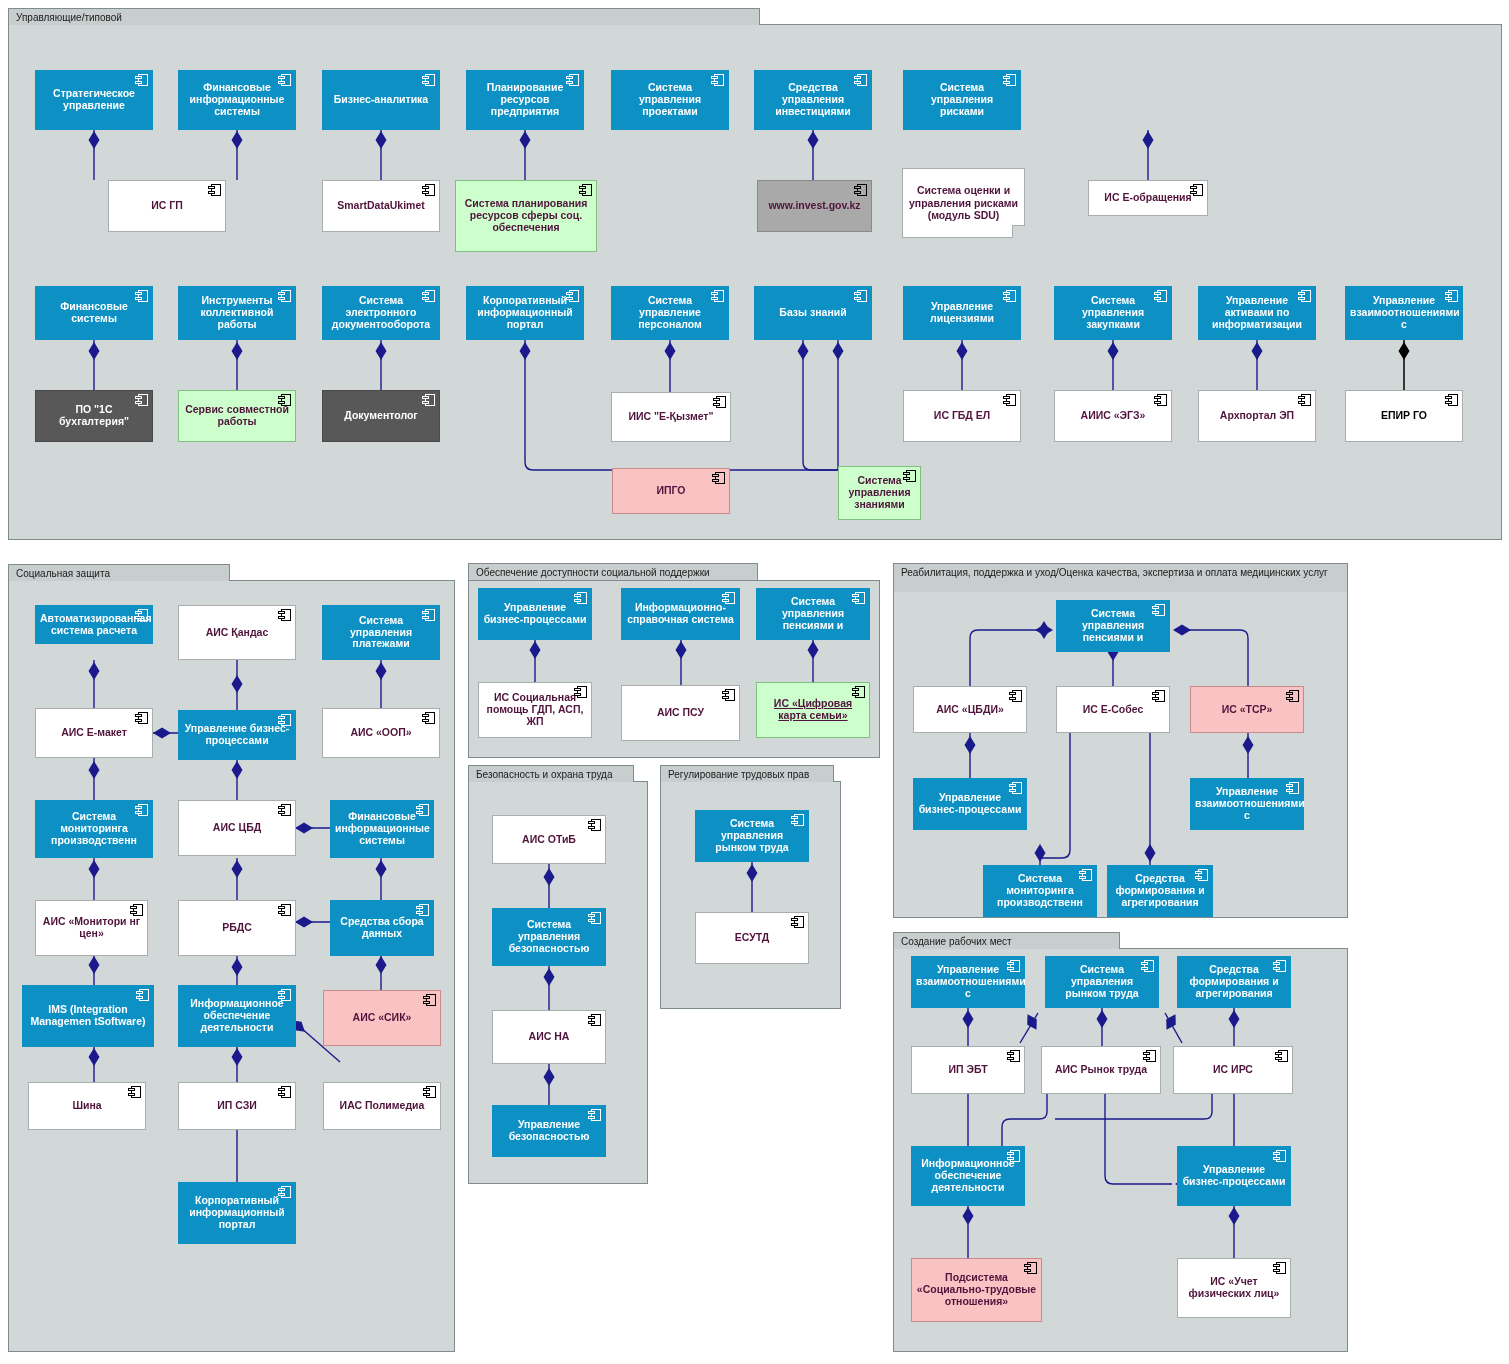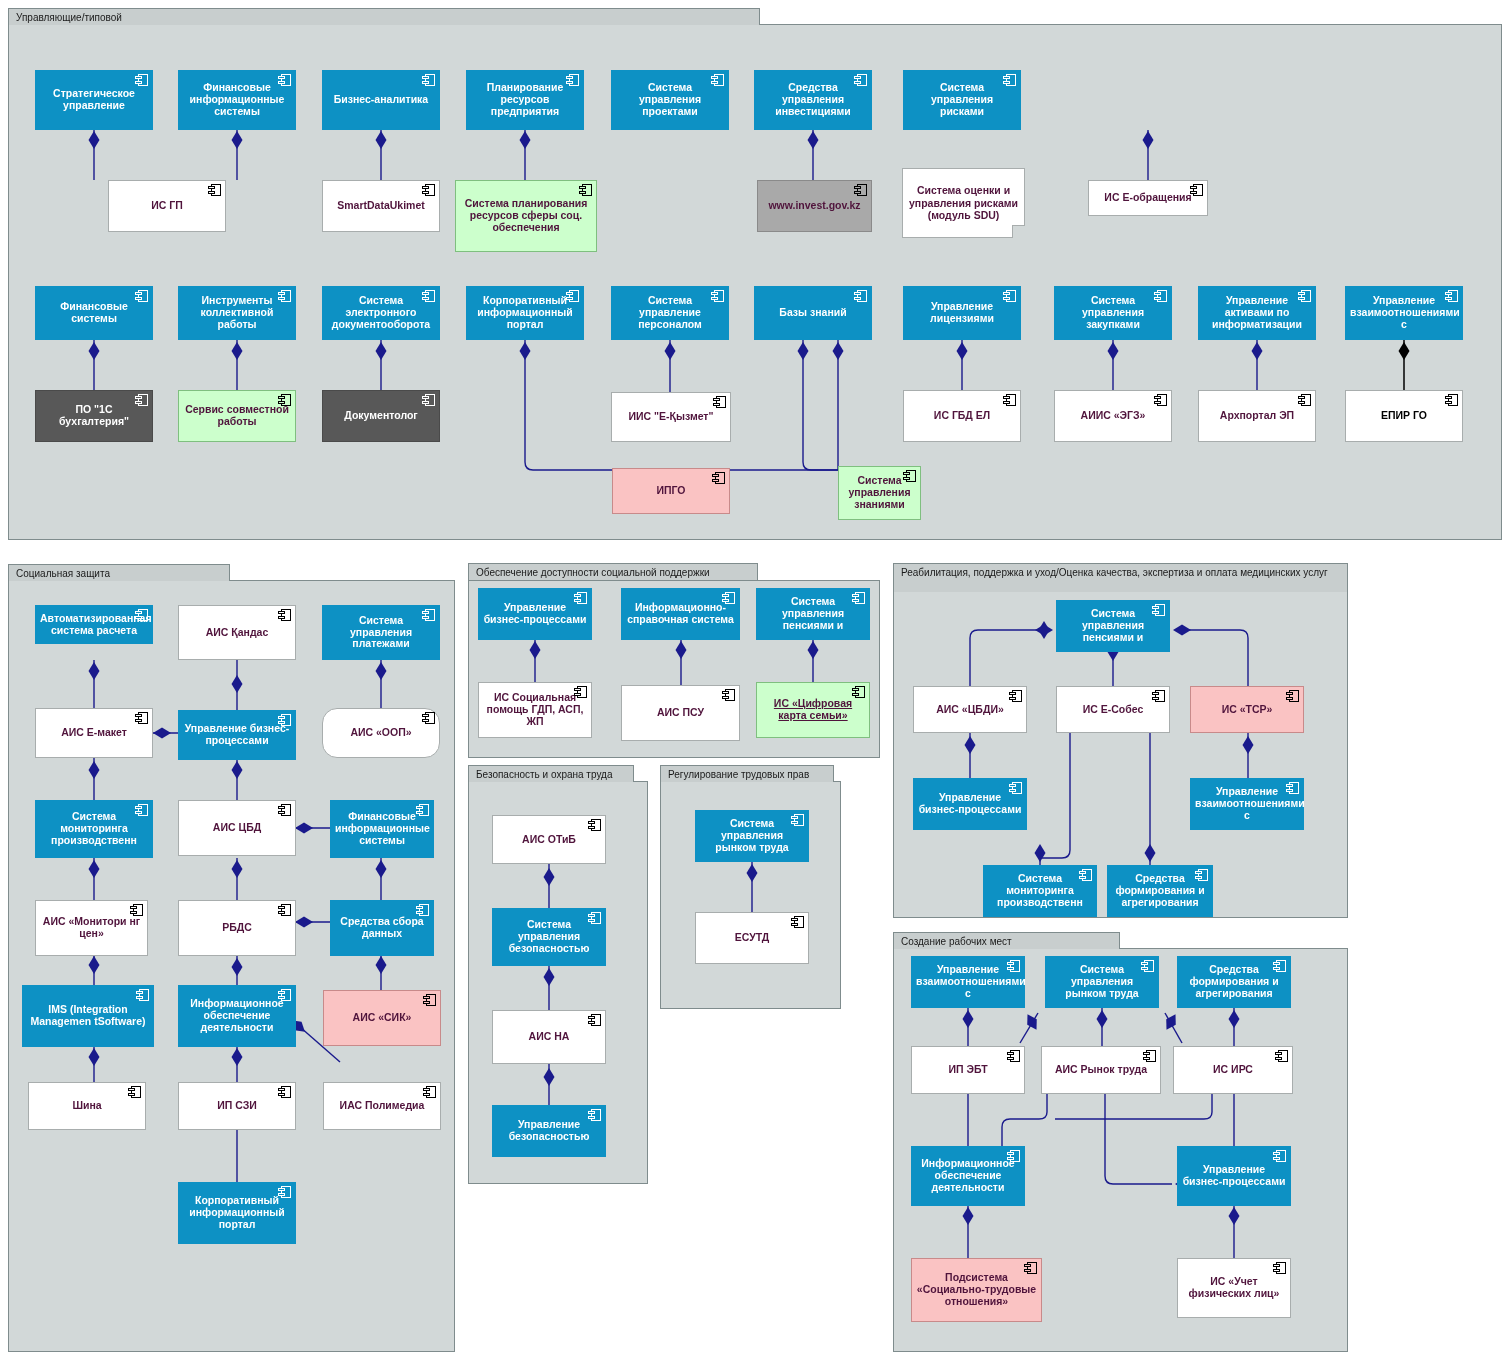--- a/index.html
+++ b/index.html
@@ -597,21 +597,21 @@
       </span>
   </div>
   <div class="cmp blue" style="left:178px; top:710px; width:118px; height:50px;">
     <span class="lbl">Управление бизнес-процессами</span>
     <span class="cmp-ico">
         <span class="bx"></span>
         <span class="p1"></span>
         <span class="p2"></span>
       </span>
   </div>
-  <div class="cmp white" style="left:322px; top:708px; width:118px; height:50px;border-radius:15px;">
+  <div class="cmp white" style="left:322px; top:708px; width:118px; height:50px;">
     <span class="lbl">АИС «ООП»</span>
     <span class="cmp-ico">
         <span class="bx"></span>
         <span class="p1"></span>
         <span class="p2"></span>
       </span>
   </div>
 
   <div class="cmp blue" style="left:35px; top:800px; width:118px; height:58px;">
     <span class="lbl">Система мониторинга производственн</span>

